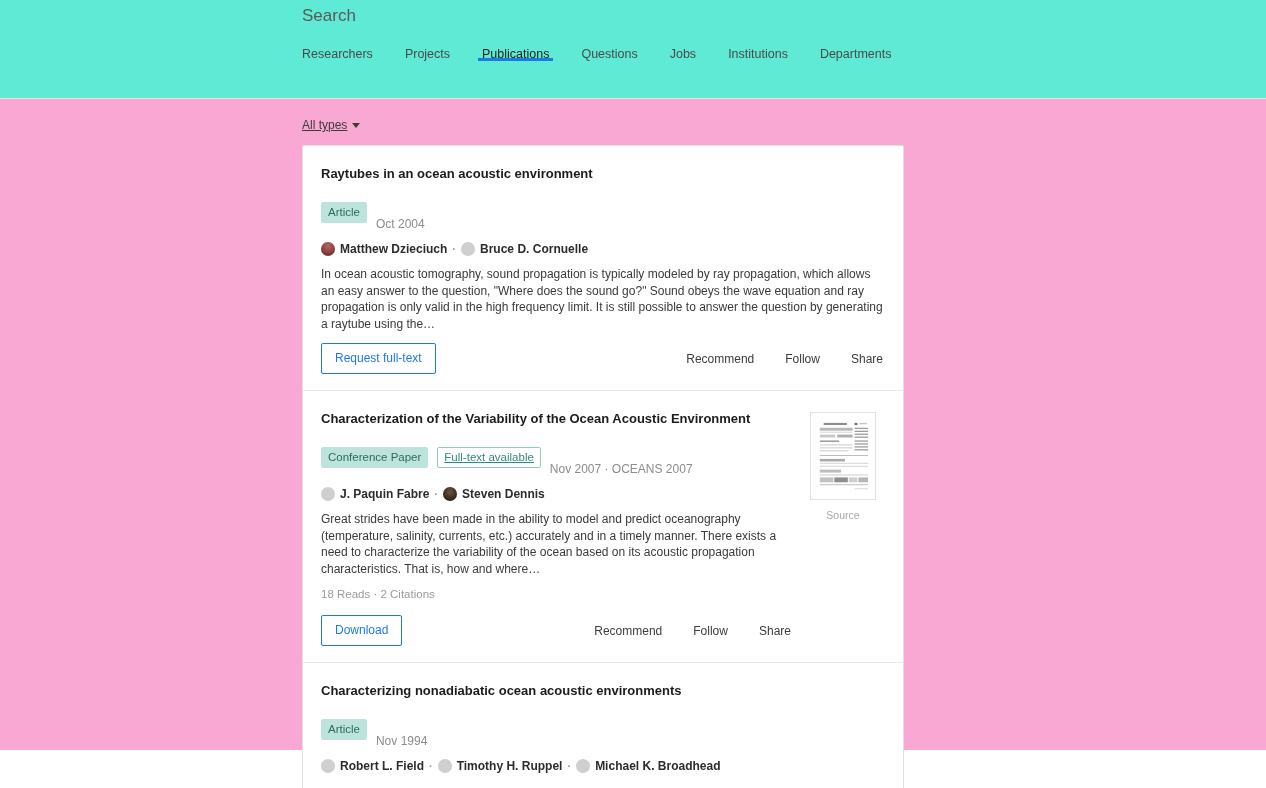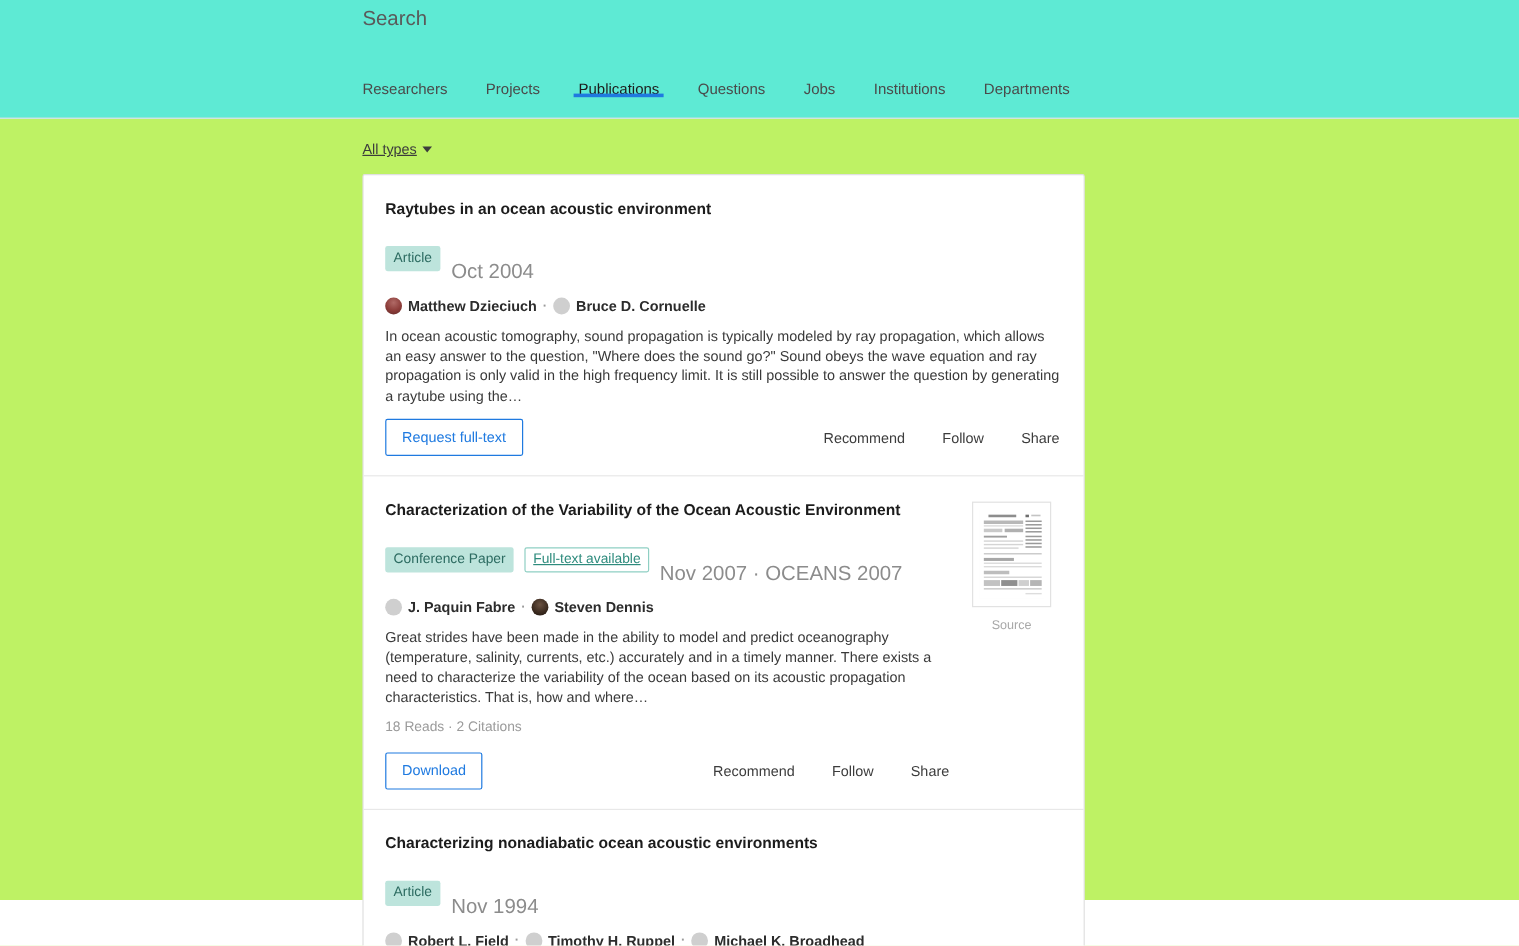--- a/index.html
+++ b/index.html
@@ -78,21 +78,21 @@
     line-height: 1;
     padding: 4px;
     cursor: pointer;
     user-select: none;
   }
 
   
   .tabs {
     display: flex;
     margin-top: 17px;
-    align-items: flex-end;
+    align-items: flex-start;
     height: 37px;
   }
   .tab {
     font-size: 12.5px;
     color: #4a4a4a;
     padding: 0 16px;
     display: flex;
     align-items: flex-start;
     padding-top: 3px;
     cursor: pointer;
@@ -105,21 +105,21 @@
     content: "";
     position: absolute;
     left: 12px; right: 12px;
     bottom: 0;
     height: 3px;
     background: #1f7ae0;
   }
 
   
   .body-bg {
-    background: #bef264;
+    background: #f9a8d4;
     height: 651px;
     width: 1266px;
     padding-top: 0;
   }
   .content {
     width: 602px;
     margin: 0 auto;
     position: relative;
     left: -30px;
   }
@@ -190,21 +190,21 @@
     white-space: nowrap;
   }
   .badge-type { background: #bde4dc; color: #2c6b61; }
   .badge-outline {
     background: #ffffff;
     color: #2e8b7d;
     border: 1px solid #8fcfc3;
     padding: 0px 6px 1px 6px;
     text-decoration: underline;
   }
-  .meta-date { font-size: 17px; color: #8c8c8c; white-space: nowrap; margin-top: 24px; }
+  .meta-date { font-size: 12px; color: #8c8c8c; white-space: nowrap; margin-top: 24px; }
 
   .authors-row {
     display: flex;
     align-items: center;
     flex-wrap: wrap;
     margin-bottom: 10px;
     font-size: 12px;
     color: #2c2c2c;
     font-weight: bold;
   }

